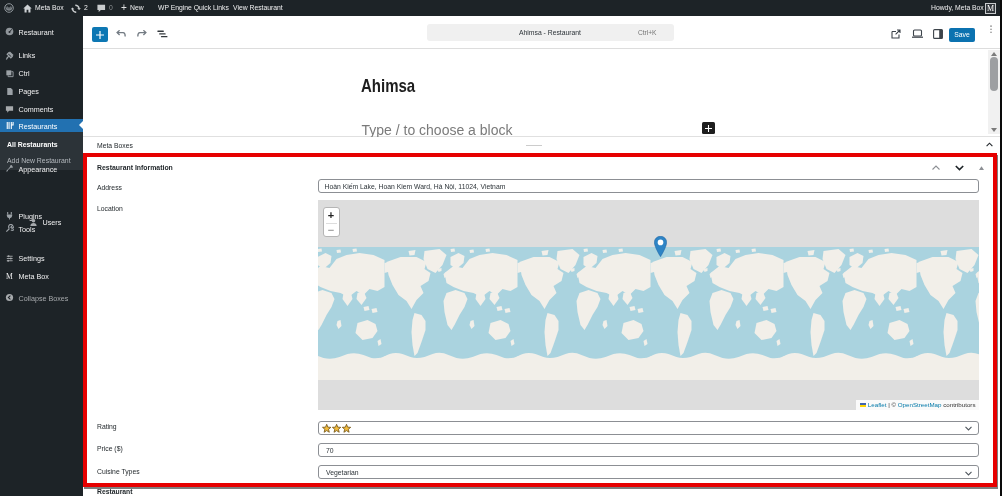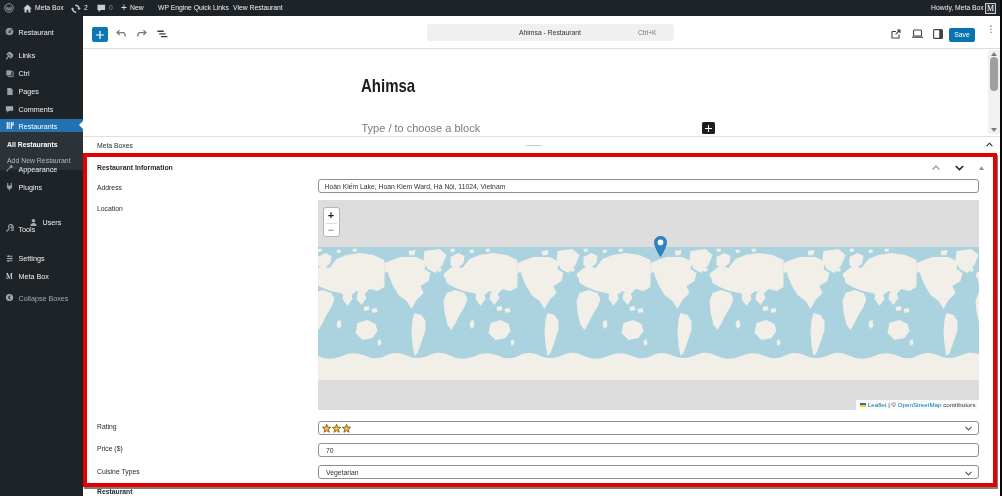--- a/index.html
+++ b/index.html
@@ -86,21 +86,21 @@
       <span style="position:absolute;left:7px;top:9px;color:#fff;font-weight:bold;white-space:nowrap;font-size:6.9px;">All Restaurants</span>
       <span style="position:absolute;left:7px;top:24.5px;color:#b4b9be;white-space:nowrap;font-size:6.9px;">Add New Restaurant</span>
     </div>
     <div style="position:absolute;left:0;top:145px;width:100%;height:15px;">
       <svg width="9" height="9" viewBox="0 0 20 20" style="position:absolute;left:5px;top:50%;margin-top:-4.5px">
         <path d="M3 17 c0-4 3-4 5-7 l6-8 3 3 -8 6 c-3 2-2 6-6 6 z" fill="#9ba1a6"></path>
         <path d="M13 2 l5 5 -3 2 -4 -4 z" fill="#9ba1a6"></path>
       </svg>
       <span style="position:absolute;left:18.5px;top:3.5px;white-space:nowrap;">Appearance</span>
     </div>
-    <div style="position:absolute;left:0;top:163px;width:100%;height:15px;text-align:center;">
+    <div style="position:absolute;left:0;top:192px;width:100%;height:15px;text-align:center;">
       <svg width="9" height="9" viewBox="0 0 20 20" style="position:absolute;left:5px;top:50%;margin-top:-4.5px">
         <path d="M6 2 v6 M14 2 v6" stroke="#9ba1a6" stroke-width="2.4" fill="none"></path>
         <path d="M4 8 h12 v2 a6 6 0 0 1 -5 6 v3 h-2 v-3 a6 6 0 0 1 -5 -6 z" fill="#9ba1a6"></path>
       </svg>
       <span style="position:absolute;left:18.5px;top:3.5px;white-space:nowrap;">Plugins</span>
     </div>
     <div style="position:absolute;left:0;top:198.5px;width:100%;height:15px;margin-left:24px;">
       <svg width="9" height="9" viewBox="0 0 20 20" style="position:absolute;left:5px;top:50%;margin-top:-4.5px">
         <circle cx="10" cy="6" r="4" fill="#a7aaad"></circle>
         <path d="M3 18 c0-5 3-7 7-7 s7 2 7 7 z" fill="#a7aaad"></path>
@@ -176,21 +176,21 @@
   <svg class="abs" style="left:850.5px;top:13px" width="10" height="10" viewBox="0 0 10 10">
     <rect x="0.6" y="0.6" width="8.8" height="8.8" rx="1" fill="none" stroke="#3c434a" stroke-width="1.1"></rect>
     <rect x="6.2" y="0.6" width="3.2" height="8.8" fill="#3c434a"></rect>
   </svg>
   <div class="abs" style="left:866.5px;top:11.5px;width:26px;height:14px;background:#0b72b0;border-radius:2px;color:#fff;font-size:6.8px;text-align:center;line-height:14px;">Save</div>
   <div class="abs" style="left:904px;top:11px;color:#1e1e1e;font-size:9px;letter-spacing:0;line-height:4.5px;text-align:center;width:4px;">⋮</div>
 </div>
 
 <div class="abs" id="canvas" style="left:82.5px;top:49px;width:919.5px;height:87.5px;background:#fff;border-bottom:1px solid #e0e0e0;">
   <div class="abs" style="left:278px;top:26px;font-size:19px;font-weight:bold;color:#1e1e1e;transform:scaleX(0.79);transform-origin:0 0;">Ahimsa</div>
-  <div class="abs" style="left:279px;top:73px;font-size:11px;color:#7a7a7a;">Type / to choose a block</div>
+  <div class="abs" style="left:279px;top:73px;font-size:14px;color:#7a7a7a;">Type / to choose a block</div>
   <div class="abs" style="left:619px;top:73px;width:13.5px;height:12px;background:#1e1e1e;border-radius:1.5px;">
     <svg class="abs" style="left:3.2px;top:2.5px" width="7" height="7" viewBox="0 0 8 8">
         <path d="M3.4 0 H4.6 V3.4 H8 V4.6 H4.6 V8 H3.4 V4.6 H0 V3.4 H3.4 Z" fill="#fff"></path>
       </svg>
   </div>
 </div>
 
 <div class="abs" id="mbbar" style="left:82.5px;top:136.5px;width:919.5px;height:16px;background:#fff;">
   <div class="abs" style="left:14.5px;top:5px;font-size:6.8px;color:#1d2327;">Meta Boxes</div>
   <div class="abs" style="left:443px;top:8px;width:16px;height:1.5px;background:#ccc;"></div>

